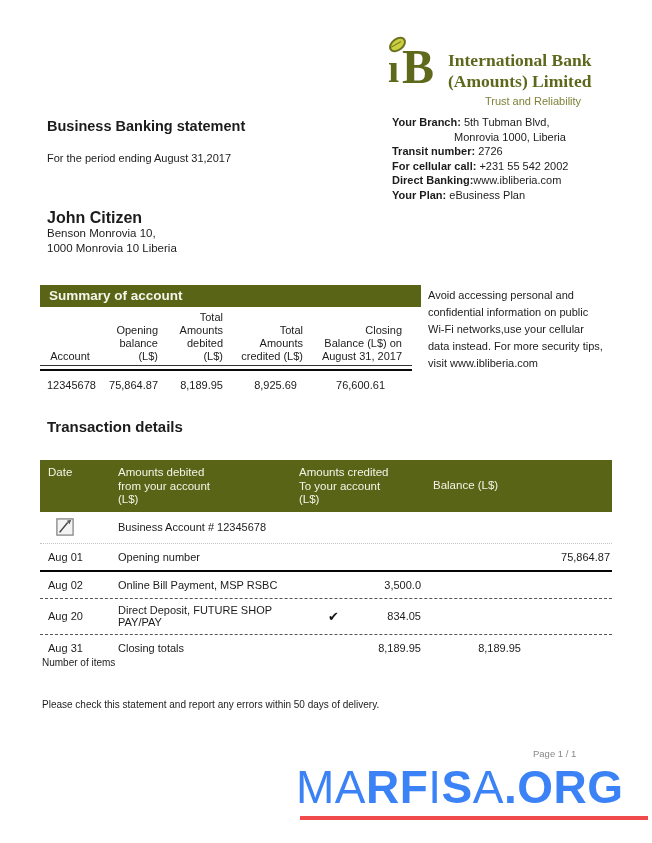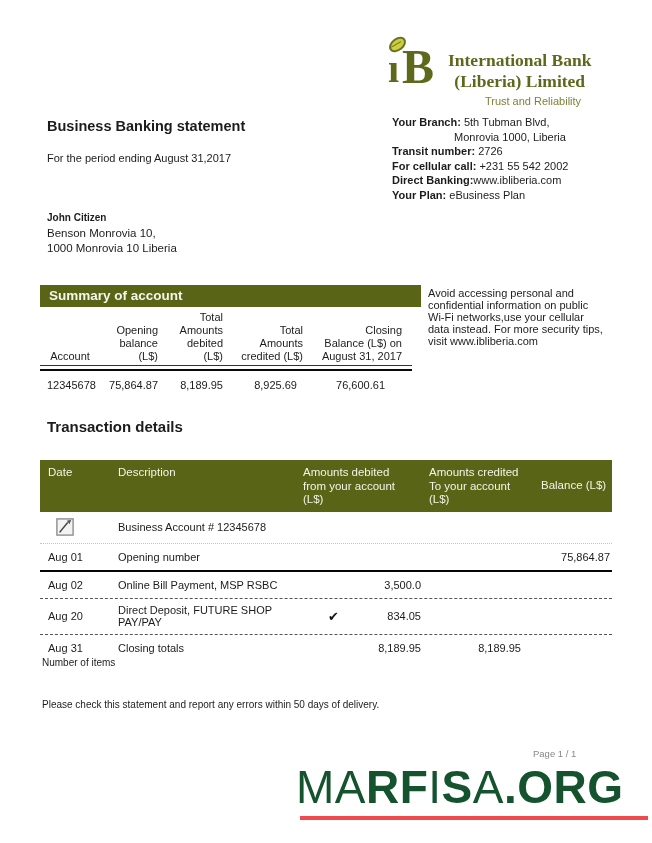--- a/index.html
+++ b/index.html
@@ -25,39 +25,39 @@
   .stmt-period{position:absolute;left:47px;top:152px;font-size:11px;}
 
   
   .branch{position:absolute;left:392px;top:115px;font-size:11px;line-height:14.6px;}
   .b-label{font-weight:bold;}
   .b-value{white-space:pre-wrap;}
   .b-line.indent{padding-left:62px;}
 
   
   .customer{position:absolute;left:47px;top:210px;font-size:11.5px;line-height:15.5px;}
-  .customer .name{font-weight:bold;font-size:10px;}
+  .customer .name{font-weight:bold;font-size:16px;}
 
   
   .summary-band{position:absolute;left:40px;top:285px;width:381px;height:22px;background:#5a6417;
                 color:#f5f5ea;font-size:13.5px;font-weight:bold;line-height:22px;padding-left:9px;box-sizing:border-box;}
   .summary-table{position:absolute;left:40px;top:311px;width:372px;font-size:11px;}
   .sgrid{display:grid;grid-template-columns:60px 60px 67px 76px 109px;}
   .shead{align-items:end;border-bottom:1px solid #333;padding-bottom:2px;line-height:13px;}
   .shead .c{text-align:right;}
   .shead .c1{text-align:center;}
   .shead .c2{padding-right:2px;} .shead .c3{padding-right:4px;} .shead .c4{padding-right:0;} .shead .c5{padding-right:10px;}
   .srule{height:3px;border-bottom:2px solid #0a0a0a;}
   .sdata{margin-top:8px;}
   .sdata .c{text-align:right;}
   .sdata .c1{text-align:left;padding-left:7px;}
   .sdata .c2{padding-right:2px;} .sdata .c3{padding-right:4px;} .sdata .c4{padding-right:6px;} .sdata .c5{padding-right:27px;}
 
   
-  .tip{position:absolute;left:428px;top:287px;width:206px;font-size:11px;line-height:12px;}
+  .tip{position:absolute;left:428px;top:287px;width:206px;font-size:11px;line-height:17px;}
 
   
   .txn-title{position:absolute;left:47px;top:418px;font-size:15px;font-weight:bold;}
   .txn-table{position:absolute;left:40px;top:460px;width:572px;font-size:11px;}
   .tgrid{display:grid;grid-template-columns:70px 185px 130px 108px 79px;}
   .thead{background:#5a6417;color:#f4f4e6;font-size:11.5px;line-height:13.5px;padding:6px 0 5px 0;}
   .thead .h{padding-left:8px;}
   .thead .h4{padding-left:4px;}
   .thead .h5{padding-top:13px;}
   .trow{align-items:center;}
@@ -77,41 +77,41 @@
   
   .items{position:absolute;left:42px;top:656px;width:426px;font-size:10px;line-height:13px;}
   .items-line{display:flex;align-items:flex-end;}
   .leader{flex:1 1 auto;border-bottom:1.6px dotted #4a4a4a;margin:0 1px 2px 1px;}
   .leader.fixed{flex:0 0 100px;}
 
   .foot-note{position:absolute;left:42px;top:699px;font-size:10px;}
 
   
   .page-num{position:absolute;left:533px;top:748px;font-size:9.5px;color:#888;}
-  .watermark{position:absolute;left:296px;top:762px;font-size:46px;line-height:50px;color:#14532d;
+  .watermark{position:absolute;left:296px;top:762px;font-size:46px;line-height:50px;color:#3b82f6;
              letter-spacing:0.5px;white-space:nowrap;}
   .wm-light{font-weight:normal;}
   .wm-bold{font-weight:bold;}
   .wm-underline{position:absolute;left:300px;top:816px;width:348px;height:4px;background:#f04a4c;}
 </style>
 </head>
 <body>
 
 <div class="page">
 
   <div class="logo-block">
     <div class="logo-row">
       <div class="logo-mark">
         <span class="logo-i">ı</span>
         <span class="logo-b">B</span>
         <span class="leaf"></span>
       </div>
       <div class="bank-name">
         <div class="l1">International Bank</div>
-        <div class="l2">(Liberia) Limited</div>
+        <div class="l2">(Amounts) Limited</div>
       </div>
     </div>
     <div class="tagline">Trust and Reliability</div>
   </div>
 
   <div class="stmt-title">Business Banking statement</div>
   <div class="stmt-period">For the period ending August 31,2017</div>
 
   <div class="branch">
     <div class="b-line"><span class="b-label">Your Branch:</span><span class="b-value"> 5th Tubman Blvd,</span></div>
@@ -161,21 +161,20 @@
 confidential information on public
 Wi-Fi networks,use your cellular
 data instead. For more security tips,
 visit www.ibliberia.com</div>
 
   <div class="txn-title">Transaction details</div>
 
   <div class="txn-table">
     <div class="tgrid thead">
       <div class="h h1 preline">Date</div>
-      <div class="h h2 preline">Description</div>
       <div class="h h3 preline">Amounts debited
 from your account
 (L$)</div>
       <div class="h h4 preline">Amounts credited
 To your account
 (L$)</div>
       <div class="h h5 preline">Balance (L$)</div>
     </div>
 
     <div class="tgrid trow row-icon">

